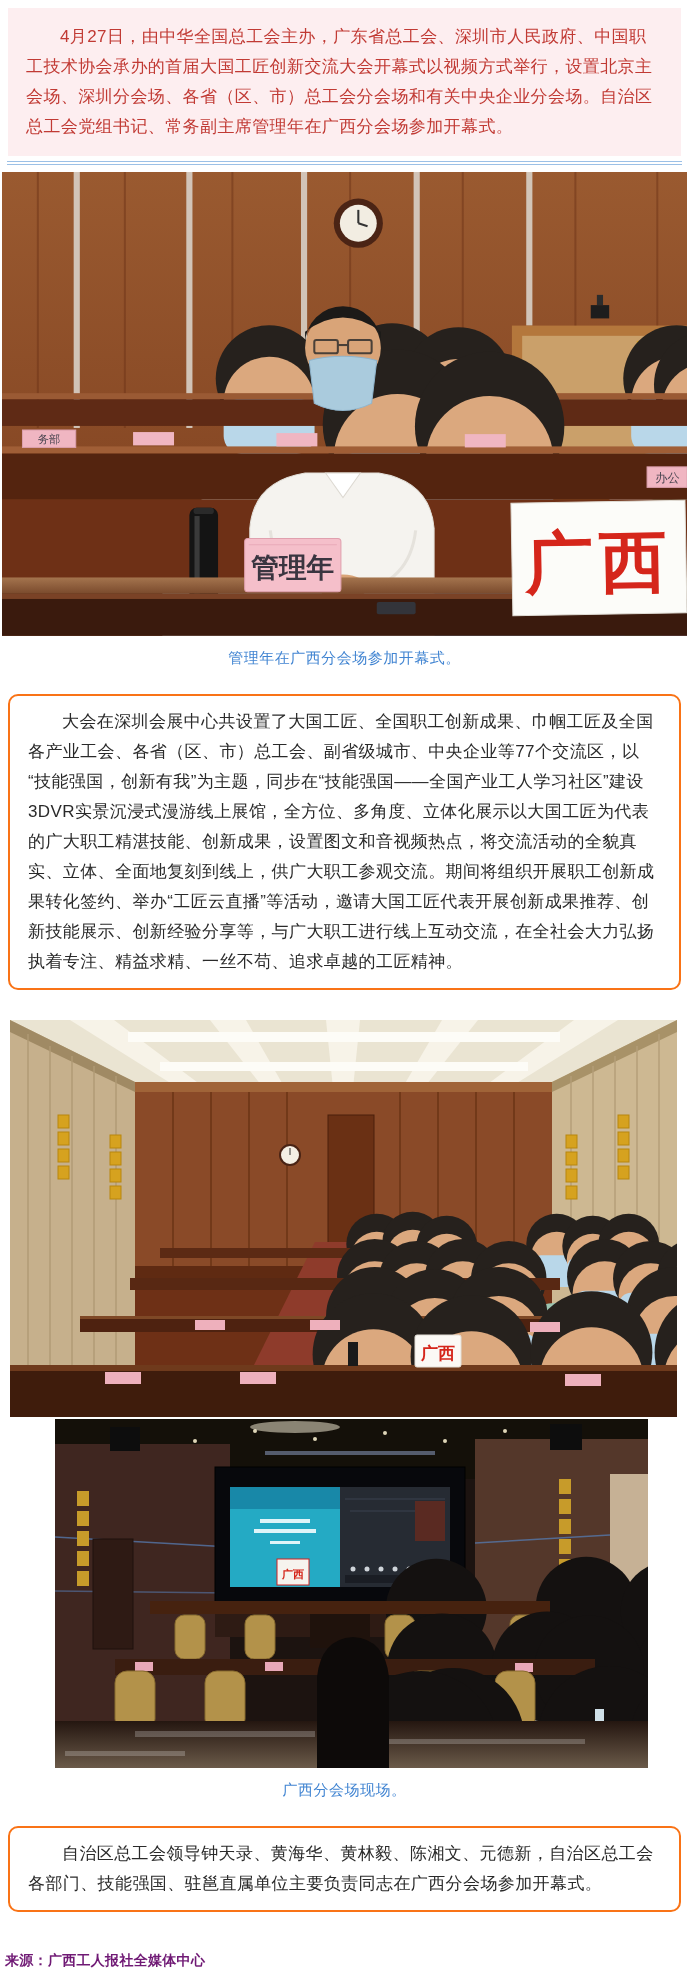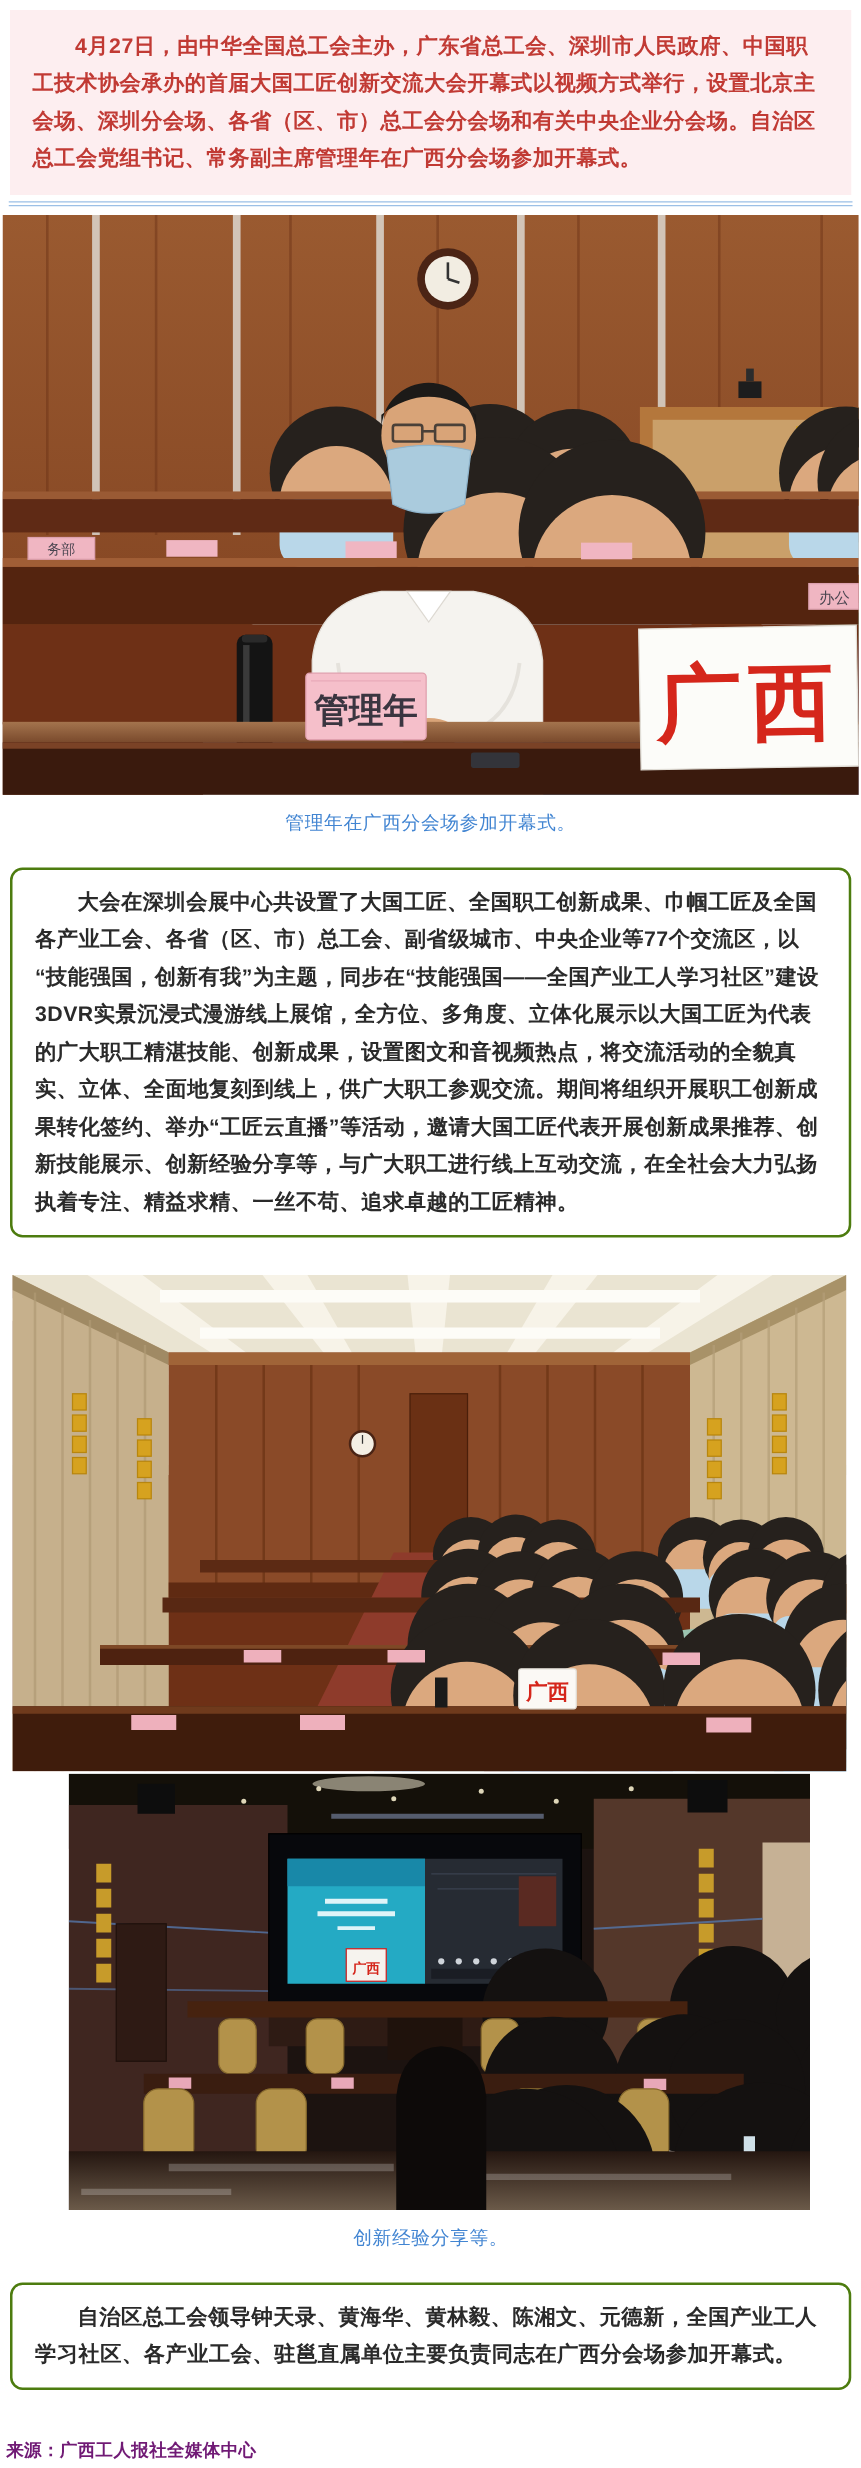--- a/index.html
+++ b/index.html
@@ -10,21 +10,21 @@
   }
   .intro-box{
     margin:8px 8px 0 8px;
     background:#fdeef0;
     color:#c13a34;
     font-size:17px;
     line-height:30px;
     letter-spacing:.4px;
     padding:14px 18px;
   }
-  .intro-box p, .text-box p{margin:0;text-indent:2em;font-weight:bold;}
+  .intro-box p, .text-box p{margin:0;text-indent:2em;}
   .divider{
     border:none;
     height:2px;
     border-top:1px solid #9cc0e6;
     border-bottom:1px solid #9cc0e6;
     background:transparent;
     margin:5px 7px 7px 7px;
   }
   figure{margin:0;}
   .photo1-wrap{margin:0 2px;}
@@ -34,21 +34,21 @@
   .caption{
     color:#4285d2;
     font-size:15px;
     text-align:center;
     margin:13px 0 0 0;
     letter-spacing:.5px;
     font-family:Liberation Serif, serif;
   }
   .text-box{
     margin:26px 8px 0 8px;
-    border:2px solid #4d7c0f;
+    border:2px solid #f97316;
     border-radius:10px;
     background:#ffffff;
     padding:11px 18px;
     font-size:17px;
     line-height:30px;
     letter-spacing:.4px;
     color:#2a2a2a;
   }
   .source-line{
     margin:40px 0 10px 5px;
@@ -478,19 +478,19 @@
     <rect x="0" y="302" width="593" height="47" fill="url(#gloss3)"></rect>
     <g fill="#ffffff" opacity=".22">
       <rect x="80" y="312" width="180" height="6"></rect>
         <rect x="330" y="320" width="200" height="5"></rect>
       <rect x="10" y="332" width="120" height="5"></rect>
     </g>
     <path d="M262,349 L262,258 Q266,220 298,218 Q330,220 334,258 L334,349 Z" fill="#0d0a09"></path>
   </svg>
 </figure>
 
-<p class="caption">创新经验分享等。</p>
+<p class="caption">广西分会场现场。</p>
 
 <section class="text-box">
-  <p>自治区总工会领导钟天录、黄海华、黄林毅、陈湘文、元德新，全国产业工人学习社区、各产业工会、驻邕直属单位主要负责同志在广西分会场参加开幕式。</p>
+  <p>自治区总工会领导钟天录、黄海华、黄林毅、陈湘文、元德新，自治区总工会各部门、技能强国、驻邕直属单位主要负责同志在广西分会场参加开幕式。</p>
 </section>
 
 <p class="source-line">来源：广西工人报社全媒体中心</p>
 
 </body></html>

